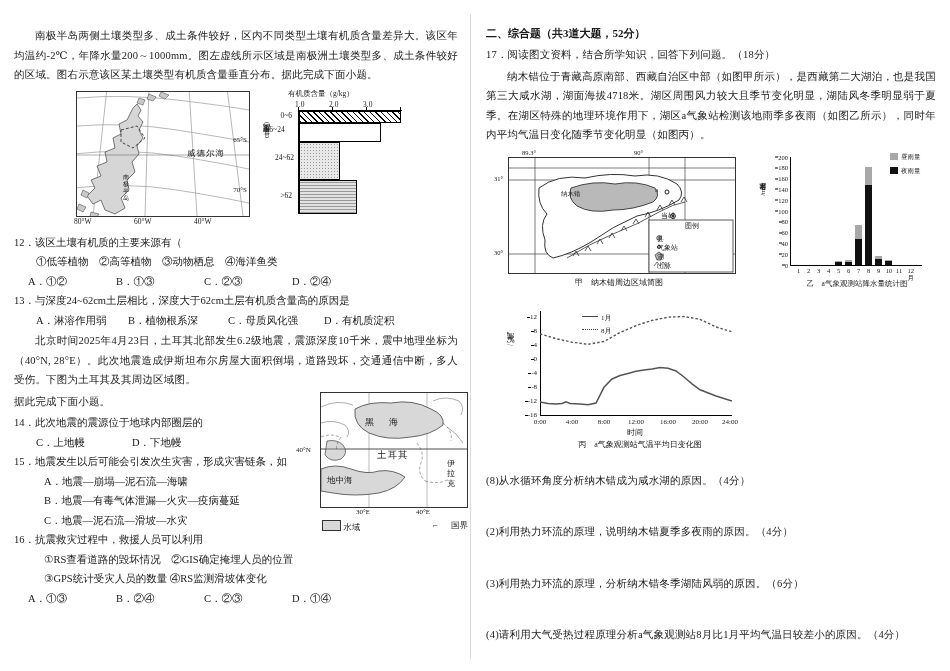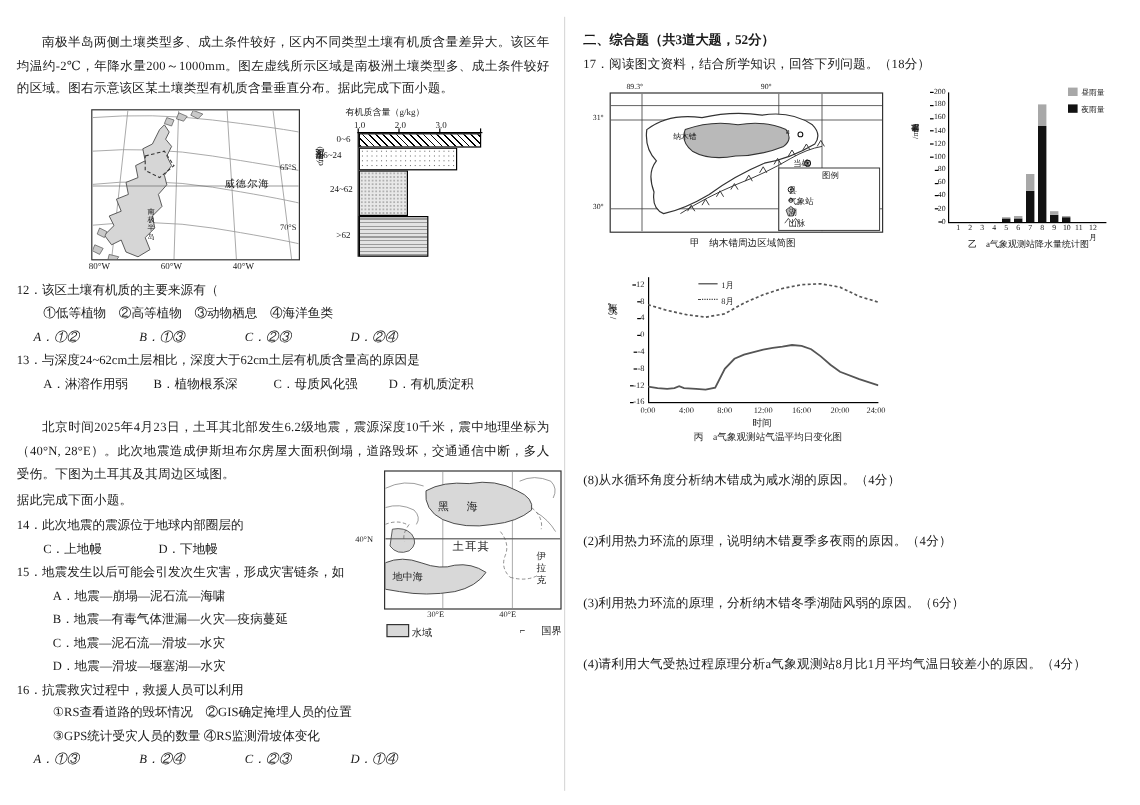--- a/index.html
+++ b/index.html
@@ -23,21 +23,21 @@
     text-align:justify;
     letter-spacing:.2px;
   }
   .indent{text-indent:2em;}
   .qnum{font-size:10.5px;line-height:19.5px;margin:0;}
   .opts{font-size:10.5px;line-height:19.5px;margin:0;display:flex;}
   .opts span{display:inline-block;}
   .o4 span{width:88px;}
   .optline{font-size:10.5px;line-height:19.5px;margin:0;padding-left:22px;}
   .optline2{font-size:10.5px;line-height:19.5px;margin:0;padding-left:30px;}
-  .pad14{padding-left:14px;font-style:italic;}
+  .pad14{padding-left:14px;}
   .pad22{padding-left:22px;}
 
   
   .fig1{position:relative;height:146px;margin-top:2px;}
   .antmap{position:absolute;left:62px;top:4px;width:172px;height:124px;border:1px solid #333;background:#fff;overflow:hidden;}
   .antmap svg{display:block;}
   .lonlabels{position:absolute;left:62px;top:130px;width:180px;font-size:7.5px;}
   .lonlabels span{position:absolute;}
 
   .soilfig{position:absolute;left:250px;top:2px;width:150px;height:132px;}
@@ -193,34 +193,33 @@
     </div>
 
     <p class="qnum">13．与深度24~62cm土层相比，深度大于62cm土层有机质含量高的原因是</p>
     <div class="opts pad22">
       <span style="width:92px;">A．淋溶作用弱</span>
       <span style="width:100px;">B．植物根系深</span>
       <span style="width:96px;">C．母质风化强</span>
       <span>D．有机质淀积</span>
     </div>
 
-    <p class="para indent" style="margin-top:17px;">北京时间2025年4月23日，土耳其北部发生6.2级地震，震源深度10千米，震中地理坐标为（40°N, 28°E）。此次地震造成伊斯坦布尔房屋大面积倒塌，道路毁坏，交通通信中断，多人受伤。下图为土耳其及其周边区域图。</p>
+    <p class="para indent" style="margin-top:1px;">北京时间2025年4月23日，土耳其北部发生6.2级地震，震源深度10千米，震中地理坐标为（40°N, 28°E）。此次地震造成伊斯坦布尔房屋大面积倒塌，道路毁坏，交通通信中断，多人受伤。下图为土耳其及其周边区域图。</p>
     <p class="para">据此完成下面小题。</p>
 
     <p class="qnum">14．此次地震的震源位于地球内部圈层的</p>
     <div class="opts pad22">
       <span style="width:96px;">C．上地幔</span>
       <span>D．下地幔</span>
     </div>
 
     <p class="qnum">15．地震发生以后可能会引发次生灾害，形成灾害链条，如</p>
     <p class="optline2">A．地震—崩塌—泥石流—海啸</p>
     <p class="optline2">B．地震—有毒气体泄漏—火灾—疫病蔓延</p>
     <p class="optline2">C．地震—泥石流—滑坡—水灾</p>
-    <p class="optline2">D．地震—滑坡—堰塞湖—水灾</p>
 
     <p class="qnum">16．抗震救灾过程中，救援人员可以利用</p>
     <p class="optline2">①RS查看道路的毁坏情况　②GIS确定掩埋人员的位置</p>
     <p class="optline2">③GPS统计受灾人员的数量 ④RS监测滑坡体变化</p>
     <div class="opts o4 pad14">
       <span>A．①③</span>
       <span>B．②④</span>
       <span>C．②③</span>
       <span>D．①④</span>
     </div>
@@ -272,20 +271,21 @@
           <span>国界</span>
         </span>
       </div>
     </div>
   </div>
 
   <div class="col col-right" style="padding:26px 14px 0 14px;box-sizing:border-box;">
 
     <p class="sec-head">二、综合题（共3道大题，52分）</p>
     <p class="para">17．阅读图文资料，结合所学知识，回答下列问题。（18分）</p>
+    <p class="para indent">纳木错位于青藏高原南部、西藏自治区中部（如图甲所示），是西藏第二大湖泊，也是我国第三大咸水湖，湖面海拔4718米。湖区周围风力较大且季节变化明显，湖陆风冬季明显弱于夏季。在湖区特殊的地理环境作用下，湖区a气象站检测该地雨季多夜雨（如图乙所示），同时年内平均气温日变化随季节变化明显（如图丙）。</p>
 
     <div style="position:relative;height:318px;margin-top:4px;">
 
       <div class="namfig">
         <div class="nambox">
           <svg width="226" height="115" viewBox="0 0 226 115">
             <g stroke="#444" stroke-width="0.7" fill="none">
               <line x1="26" y1="0" x2="26" y2="115"></line>
               <line x1="140" y1="0" x2="140" y2="115"></line>
               <line x1="0" y1="22" x2="226" y2="22"></line>

